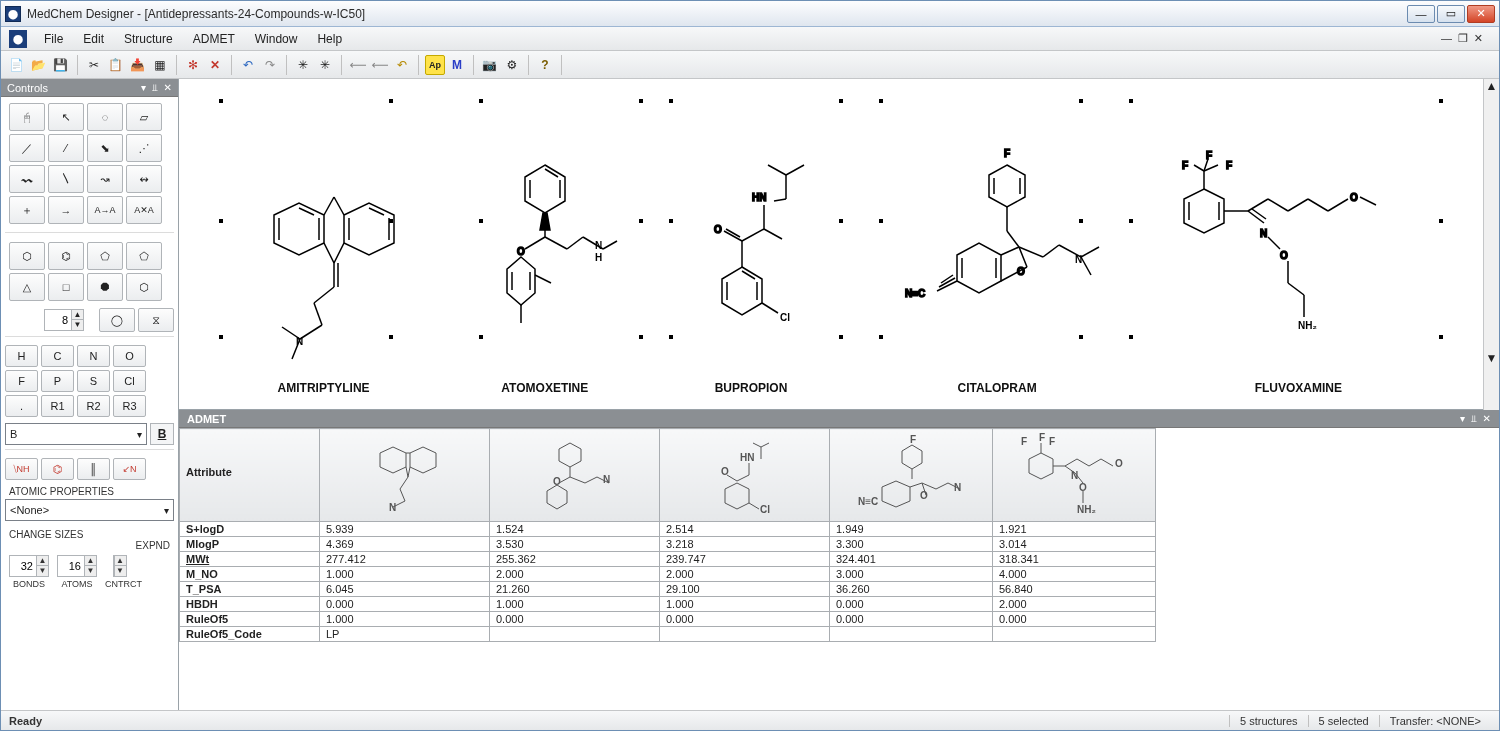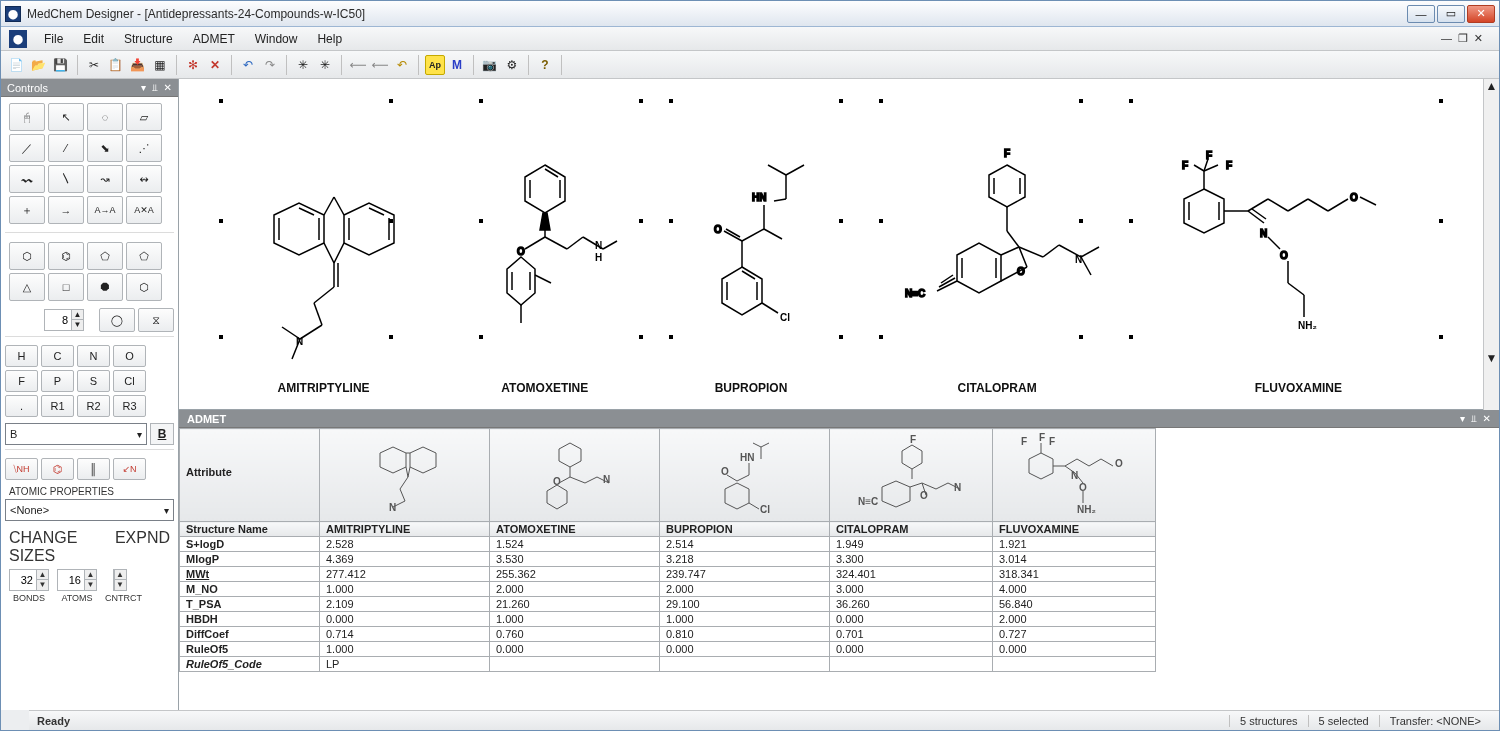--- a/index.html
+++ b/index.html
@@ -52,21 +52,21 @@
   .admet-panel{height:300px;display:flex;flex-direction:column;}
   .admet-header{height:18px;background:#8b8f93;color:#fff;font-size:11px;font-weight:bold;padding:0 8px;display:flex;align-items:center;border-bottom:1px solid #777;}
   .admet-header .dock{margin-left:auto;display:flex;gap:6px;font-size:10px;font-weight:normal;}
   .admet-body{flex:1;background:#fff;overflow:auto;}
   table.admet{border-collapse:collapse;font-size:11px;}
   table.admet th, table.admet td{border:1px solid #a9adb1;padding:1px 6px;text-align:left;white-space:nowrap;}
   table.admet th{background:linear-gradient(#f7f8f9,#e6e8ea);font-weight:bold;}
   .hdr-cell{vertical-align:top;}
   .hdr-thumb{height:90px;display:flex;align-items:center;justify-content:center;}
   .attr-cell{min-width:140px;}
-  .statusbar{height:20px;border-top:1px solid #c4c6c8;background:linear-gradient(#f7f8f9,#e6e8ea);display:flex;align-items:center;padding:0 8px;font-size:11px;color:#333;margin-left:28px;}
+  .statusbar{height:20px;border-top:1px solid #c4c6c8;background:linear-gradient(#f7f8f9,#e6e8ea);display:flex;align-items:center;padding:0 8px;font-size:11px;color:#333;}
   .statusbar .sp{flex:1;}
   .statusbar .seg{border-left:1px solid #c0c0c0;padding:0 10px;}
   .bold-btn{font-weight:bold;border:1px solid #b0b4b8;width:24px;height:22px;display:flex;align-items:center;justify-content:center;background:#f4f5f6;cursor:pointer;}
   svg{display:block}
   svg text{font-family:Arial,sans-serif;font-size:10px;font-weight:bold}
 </style>
 </head>
 <body>
 
 <div class="window">
@@ -222,21 +222,21 @@
           <div class="toolcell atom-btn" style="color:#c3392e;font-size:9px;">⧹NH</div>
           <div class="toolcell atom-btn" style="color:#c3392e;">⌬</div>
           <div class="toolcell atom-btn">║</div>
           <div class="toolcell atom-btn" style="color:#c3392e;font-size:9px;">↙N</div>
         </div>
         <div class="label-small">ATOMIC PROPERTIES</div>
         <div class="dropdown">
           <span>&lt;None&gt;</span>
           <span class="chev">▾</span>
         </div>
-        <div style="display:flex;margin-top:8px;padding:0 4px;font-size:16px;color:#333;">
+        <div style="display:flex;margin-top:8px;padding:0 4px;font-size:10px;color:#333;flex-direction:column;">
           <span>CHANGE SIZES</span>
           <span style="margin-left:auto">EXPND</span>
         </div>
         <div class="size-block">
           <div class="size-col">
             <div class="stepper">
               <input value="32" style="">
               <div class="arrows">
                   <span>▲</span>
                   <span>▼</span>
@@ -603,33 +603,25 @@
                         <text x="40" y="8" font-size="6" fill="#555">F</text>
                         <text x="50" y="12" font-size="6" fill="#555">F</text>
                         <text x="116" y="34" font-size="7" fill="#555">O</text>
                         <text x="72" y="46" font-size="7" fill="#555">N</text>
                         <text x="80" y="58" font-size="7" fill="#555">O</text>
                         <text x="78" y="80" font-size="7" fill="#555">NH₂</text>
                       </svg>
                     </div>
                   </th>
                 </tr>
-              <tr id="admet-head-names">
-                  <th class="attr-cell">Structure Name</th>
-                  <th>AMITRIPTYLINE</th>
-                  <th>ATOMOXETINE</th>
-                  <th>BUPROPION</th>
-                  <th>CITALOPRAM</th>
-                  <th>FLUVOXAMINE</th>
-                </tr>
             </thead>
             <tbody id="admet-body">
                 <tr>
                   <td style="font-weight: bold;">S+logD</td>
-                  <td>2.528</td>
+                  <td>5.939</td>
                   <td>1.524</td>
                   <td>2.514</td>
                   <td>1.949</td>
                   <td>1.921</td>
                 </tr>
                 <tr>
                   <td style="font-weight: bold;">MlogP</td>
                   <td>4.369</td>
                   <td>3.530</td>
                   <td>3.218</td>
@@ -647,52 +639,44 @@
                 <tr>
                   <td style="font-weight: bold;">M_NO</td>
                   <td>1.000</td>
                   <td>2.000</td>
                   <td>2.000</td>
                   <td>3.000</td>
                   <td>4.000</td>
                 </tr>
                 <tr>
                   <td style="font-weight: bold;">T_PSA</td>
-                  <td>2.109</td>
+                  <td>6.045</td>
                   <td>21.260</td>
                   <td>29.100</td>
                   <td>36.260</td>
                   <td>56.840</td>
                 </tr>
                 <tr>
                   <td style="font-weight: bold;">HBDH</td>
                   <td>0.000</td>
                   <td>1.000</td>
                   <td>1.000</td>
                   <td>0.000</td>
                   <td>2.000</td>
                 </tr>
                 <tr>
-                  <td style="font-weight: bold;">DiffCoef</td>
-                  <td>0.714</td>
-                  <td>0.760</td>
-                  <td>0.810</td>
-                  <td>0.701</td>
-                  <td>0.727</td>
-                </tr>
-                <tr>
                   <td style="font-weight: bold;">RuleOf5</td>
                   <td>1.000</td>
                   <td>0.000</td>
                   <td>0.000</td>
                   <td>0.000</td>
                   <td>0.000</td>
                 </tr>
                 <tr>
-                  <td style="font-weight: bold; font-style: italic;">RuleOf5_Code</td>
+                  <td style="font-weight: bold;">RuleOf5_Code</td>
                   <td>LP</td>
                   <td></td>
                   <td></td>
                   <td></td>
                   <td></td>
                 </tr>
               </tbody>
           </table>
         </div>
       </div>

